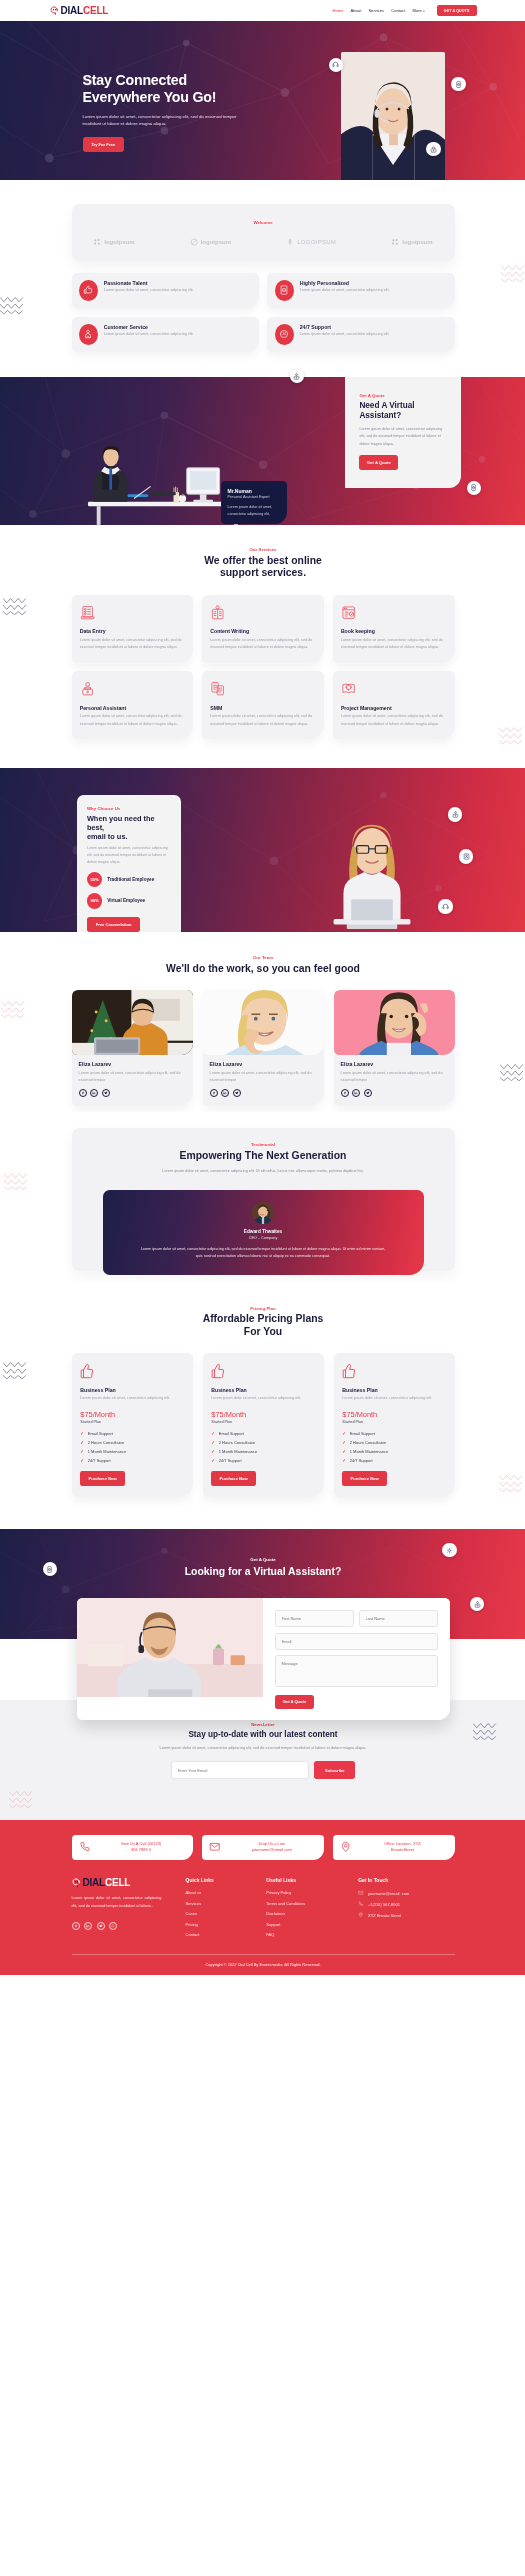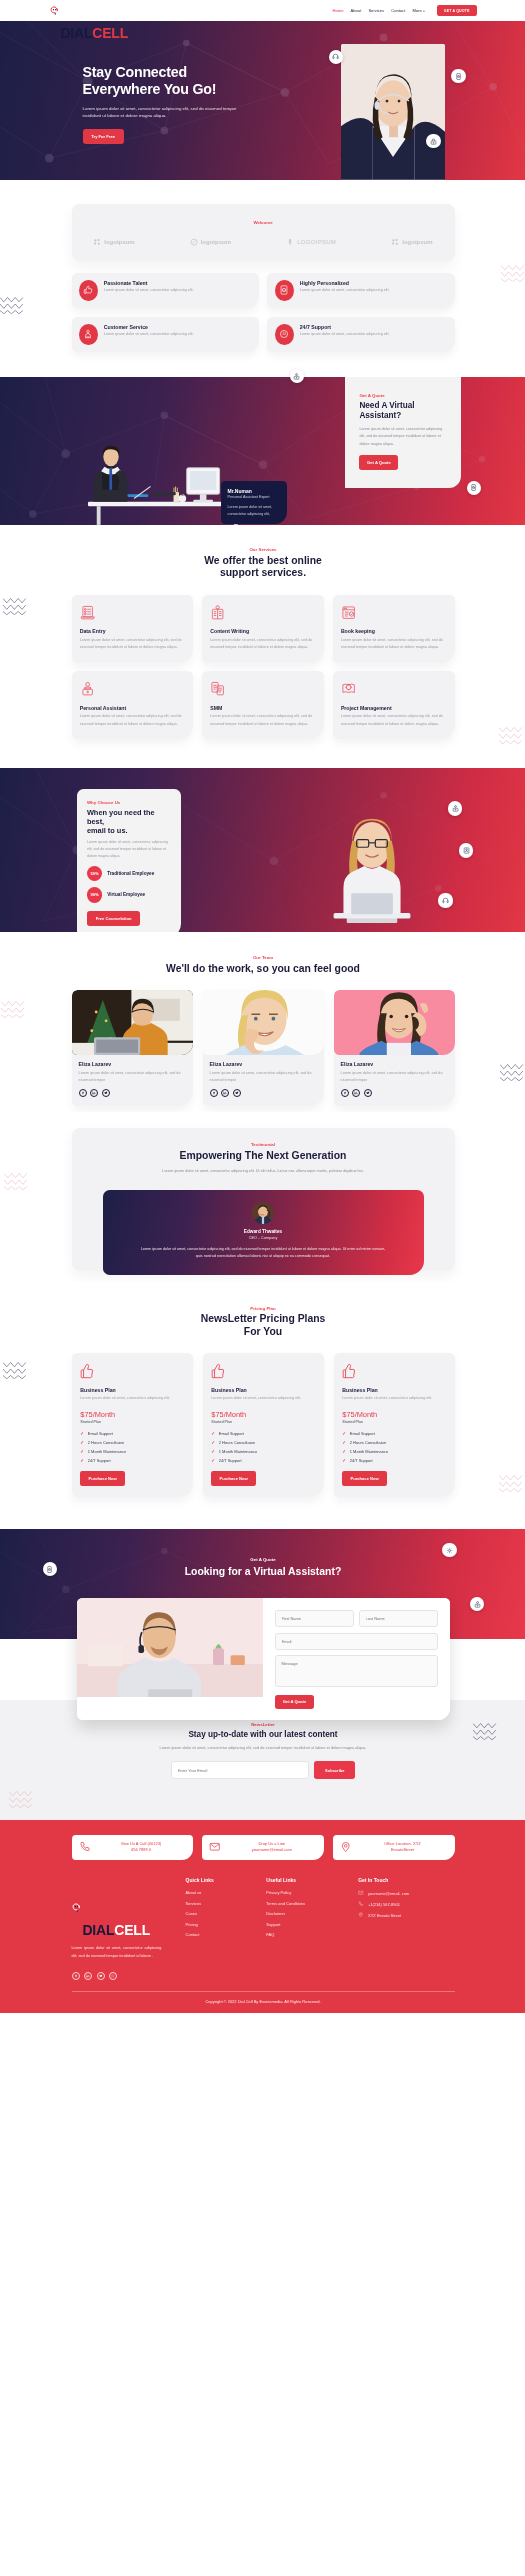--- a/index.html
+++ b/index.html
@@ -13,39 +13,39 @@
   }
 
   
   .header {
     height: 21px; background: #fff; display: flex; align-items: center;
     justify-content: center; position: relative; z-index: 50;
   }
   .header-inner { width: 427px; display: flex; align-items: center; }
   .logo { display: flex; align-items: center; gap: 1.6px; }
   .logo-mark { width: 9.3px; height: 9.3px; position: relative; }
-  .logo-text { font-size: 14px; font-weight: bold; letter-spacing: -0.2px; margin-top: 45px; }
+  .logo-text { font-size: 10px; font-weight: bold; letter-spacing: -0.2px; }
   .logo-text .d { color: #16193f; }
   .logo-text .c { color: #e23744; }
   .nav { margin-left: auto; display: flex; align-items: center; gap: 7.1px; }
   .nav a { font-size: 4.1px; color: #2b2b4a; text-decoration: none; font-weight: 500; }
   .nav a.active { color: #e23744; }
   .btn-quote-top {
     background: #e23744; color: #fff; font-size: 3.6px; font-weight: bold;
     padding: 3.8px 7.1px; border-radius: 2.2px; border: none; letter-spacing: 0.1px;
     margin-left: 4.4px; cursor: pointer;
   }
 
   
   .hero {
     height: 159px; position: relative; overflow: hidden;
     background: linear-gradient(100deg, #1d1f47 0%, #34204a 28%, #7a2347 60%, #c22a44 85%, #e23744 100%);
   }
   .hero svg.net { position: absolute; inset: 0; width: 100%; height: 100%; opacity: .35; }
-  .hero-inner { width: 427px; margin: 0 auto; position: relative; height: 100%; }
+  .hero-inner { width: 427px; margin: 8px auto; position: relative; height: 100%; }
   .hero-copy { position: absolute; left: 33px; top: 43px; width: 170px; }
   .hero-copy h1 { font-size: 14.2px; line-height: 1.18; color: #fff; font-weight: bold; letter-spacing: -0.2px;}
   .hero-copy p { font-size: 4.4px; line-height: 1.75; color: #e9dde4; margin-top: 7.1px; width: 159px;}
   .btn-red {
     background: #e23744; color: #fff; border: none; border-radius: 2.7px;
     font-size: 4.1px; font-weight: bold; padding: 5px 8.8px; cursor: pointer;
   }
   .hero-copy .btn-red { margin-top: 9.3px; }
   .hero-photo {
     position: absolute; right: 32px; bottom: 0; width: 104px; height: 136px;
@@ -126,21 +126,21 @@
   .svc-card .ic svg { width: 15.3px; height: 15.3px; }
   .svc-card h3 { font-size: 5.2px; font-weight: bold; margin-top: 6.6px; color: #1b1b3a; }
   .svc-card p { font-size: 3.7px; color: #9a9aa6; line-height: 1.95; margin-top: 2.7px; }
 
   
   .why-sec {
     position: relative; height: 164px; margin-top: 18.6px; overflow: hidden;
     background: linear-gradient(100deg, #1d1f47 0%, #3c2150 26%, #8d2546 58%, #cf2c45 86%, #e23744 100%);
   }
   .why-sec svg.net { position: absolute; inset:0; width:100%; height:100%; opacity:.3; }
-  .why-inner { width: 427px; margin: 8px auto; position: relative; height: 100%; }
+  .why-inner { width: 427px; margin: 14px auto; position: relative; height: 100%; }
   .why-card {
     position: absolute; left: 27px; top: 13px; width: 104px; background: #f4f3f4;
     border-radius: 6.6px 6.6px 14.2px 6.6px; padding: 11px 10.4px 12px;
   }
   .why-card .eyebrow { text-align: left; font-size: 4.4px; }
   .why-card h2 { font-size: 7.4px; font-weight: bold; line-height: 1.22; margin-top: 2.2px; }
   .why-card p { font-size: 3.6px; color: #9a9aa6; line-height: 1.95; margin-top: 4.4px; }
   .stat-row { display: flex; align-items: center; gap: 5px; margin-top: 6px; }
   .stat-badge {
     width: 15.3px; height: 15.3px; border-radius: 50%; background: #e8384a; color: #fff;
@@ -910,21 +910,21 @@
         <path d="M0 6 l7 8 l7-8 l7 8 l7-8 l7 8 l7-8"></path>
         <path d="M0 18 l7 8 l7-8 l7 8 l7-8 l7 8 l7-8"></path>
         <path d="M0 30 l7 6 l7-6 l7 6 l7-6 l7 6 l7-6"></path>
       </g>
   </svg>
 </div>
 
 <div class="pricing-sec">
   <div class="eyebrow">Pricing Plan</div>
   <div class="sec-title">
-    <span>NewsLetter Pricing Plans</span><br><span>For You</span>
+    <span>Affordable Pricing Plans</span><br><span>For You</span>
   </div>
   <div class="price-grid">
 
     <div class="price-card">
       <div class="ic">
         <svg viewBox="0 0 24 26" fill="none" stroke="#e8384a" stroke-width="1.4">
             <path d="M6 11v13H3a1 1 0 0 1-1-1V12a1 1 0 0 1 1-1z"></path>
             <path d="M6 11l5-9a2.2 2.2 0 0 1 3.4 2.6L13 10h6a2.2 2.2 0 0 1 2.2 2.6l-1.4 8.2A2.2 2.2 0 0 1 17.6 24H6"></path>
           </svg>
       </div>

